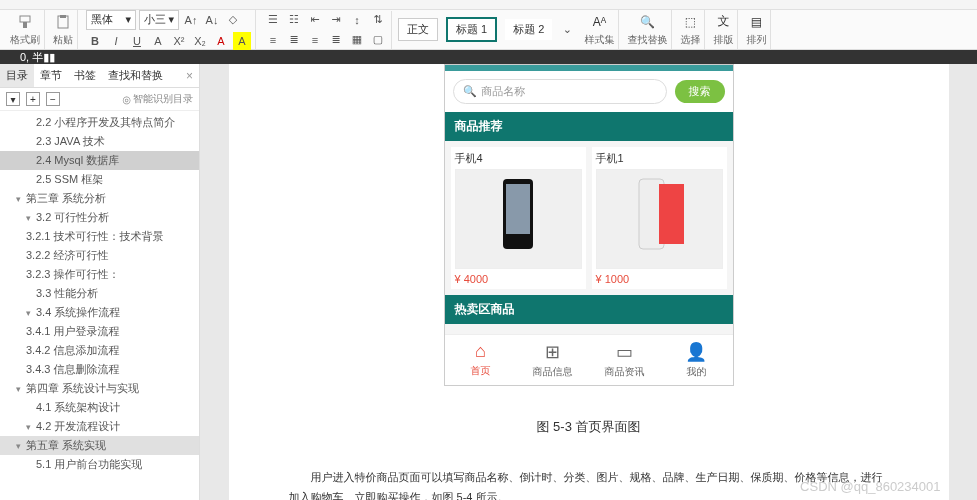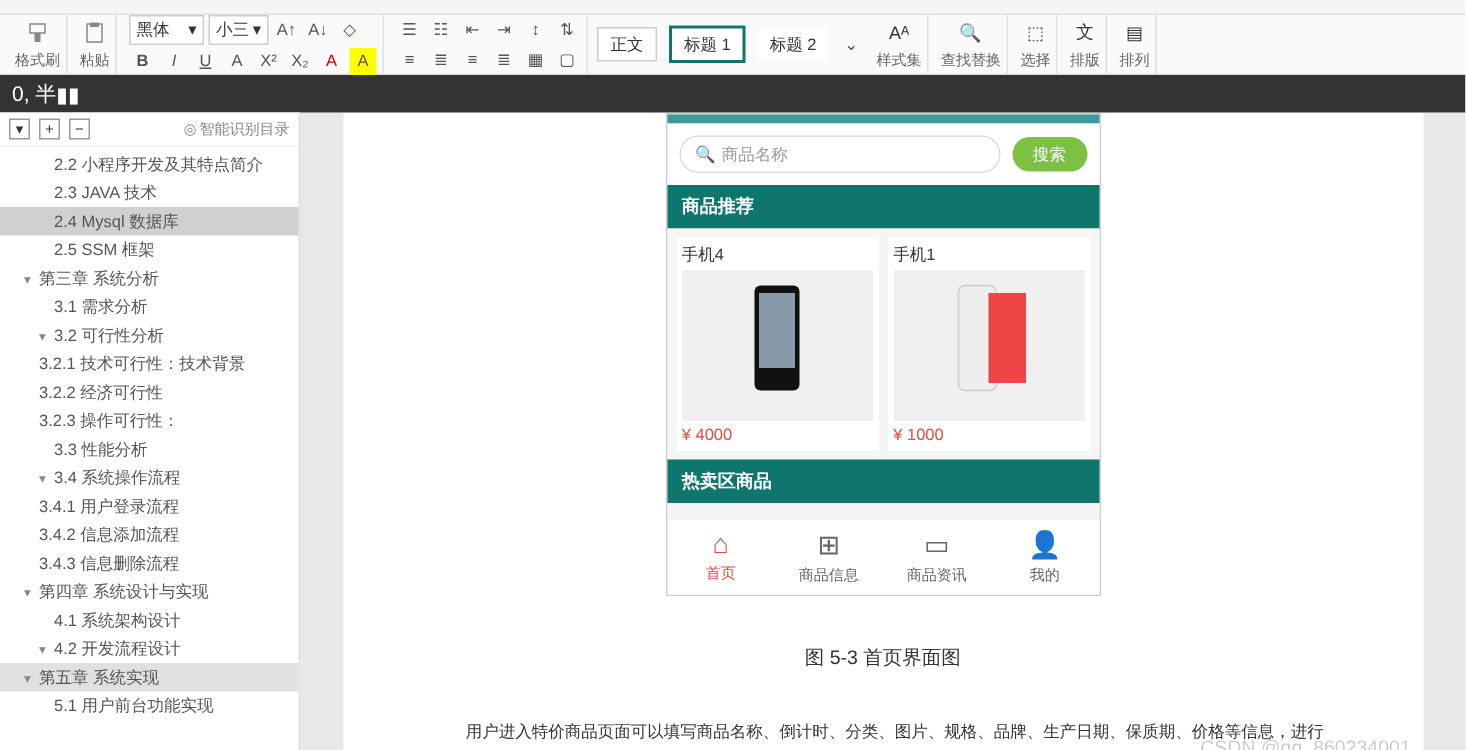--- a/index.html
+++ b/index.html
@@ -6,21 +6,21 @@
 body{background:#fff;font-size:12px;color:#333;width:977px;height:500px;overflow:hidden}
 .menubar{height:10px;background:#f5f5f5;border-bottom:1px solid #e0e0e0}
 .ribbon{height:40px;display:flex;align-items:center;padding:0 6px;border-bottom:1px solid #ddd;gap:4px;background:#fafafa}
 .rgroup{display:flex;flex-direction:column;align-items:center;gap:2px;padding:0 4px;border-right:1px solid #e0e0e0;height:100%;justify-content:center}
 .rgroup .ic{width:18px;height:18px;display:flex;align-items:center;justify-content:center}
 .rgroup .lbl{font-size:10px;color:#666}
 .fontsel{height:20px;border:1px solid #ccc;background:#fff;padding:0 4px;font-size:11px;display:flex;align-items:center;min-width:50px}
 .toolrow{display:flex;gap:3px;align-items:center}
 .tbtn{width:18px;height:18px;display:flex;align-items:center;justify-content:center;color:#555;font-size:11px;cursor:pointer}
 .styleitem{border:1px solid #ccc;padding:3px 8px;font-size:11px;background:#fff;margin:0 2px}
-.ruler{height:25px;background:#333;color:#fff;font-size:14px;padding-left:8px;display:flex;align-items:center}
+.ruler{height:14px;background:#333;color:#fff;font-size:11px;padding-left:20px;display:flex;align-items:center}
 .main{display:flex;height:440px}
 .sidebar{width:200px;border-right:1px solid #ddd;display:flex;flex-direction:column;background:#fff}
 .sidetabs{display:flex;border-bottom:1px solid #ddd;height:24px;align-items:center;position:relative}
 .sidetab{padding:0 6px;font-size:11px;cursor:pointer;height:100%;display:flex;align-items:center}
 .sidetab.active{background:#e8e8e8}
 .sideclose{position:absolute;right:6px;color:#999;cursor:pointer}
 .sidetools{display:flex;align-items:center;padding:4px 6px;border-bottom:1px solid #eee;gap:6px}
 .sqbtn{width:14px;height:14px;border:1px solid #999;display:flex;align-items:center;justify-content:center;font-size:10px;cursor:pointer;background:#fff}
 .smartlink{margin-left:auto;font-size:10px;color:#888;display:flex;align-items:center;gap:2px}
 .tree{flex:1;overflow-y:auto;padding:2px 0}
@@ -140,33 +140,39 @@
   <div class="rgroup">
       <span class="ic">▤</span>
       <span class="lbl">排列</span>
     </div>
 </div>
 
 <div class="ruler"><span>0, 半</span> ▮▮</div>
 
 <div class="main">
   <div class="sidebar">
+    <div class="sidetabs">
+      <div class="sidetab active">目录</div>
+      <div class="sidetab">章节</div>
+      <div class="sidetab">书签</div>
+      <div class="sidetab">查找和替换</div>
+      <span class="sideclose">×</span>
+    </div>
     <div class="sidetools">
       <span class="sqbtn">▾</span>
       <span class="sqbtn">+</span>
       <span class="sqbtn">−</span>
       <span class="smartlink">◎ <span>智能识别目录</span></span>
     </div>
     <div class="tree" id="tree">
         <div class="tnode ind2"><span class="tw"></span>2.2 小程序开发及其特点简介</div>
         <div class="tnode ind2"><span class="tw"></span>2.3 JAVA 技术</div>
         <div class="tnode ind2 sel"><span class="tw"></span>2.4  Mysql 数据库</div>
         <div class="tnode ind2"><span class="tw"></span>2.5 SSM 框架</div>
         <div class="tnode ind1"><span class="tw">▾</span>第三章  系统分析</div>
-        <div class="tnode ind2"><span class="tw"></span>3.1 需求分析</div>
         <div class="tnode ind2"><span class="tw">▾</span>3.2 可行性分析</div>
         <div class="tnode ind3"><span class="tw"></span>3.2.1 技术可行性：技术背景</div>
         <div class="tnode ind3"><span class="tw"></span>3.2.2 经济可行性</div>
         <div class="tnode ind3"><span class="tw"></span>3.2.3 操作可行性：</div>
         <div class="tnode ind2"><span class="tw"></span>3.3 性能分析</div>
         <div class="tnode ind2"><span class="tw">▾</span>3.4 系统操作流程</div>
         <div class="tnode ind3"><span class="tw"></span>3.4.1 用户登录流程</div>
         <div class="tnode ind3"><span class="tw"></span>3.4.2 信息添加流程</div>
         <div class="tnode ind3"><span class="tw"></span>3.4.3 信息删除流程</div>
         <div class="tnode ind1"><span class="tw">▾</span>第四章  系统设计与实现</div>

